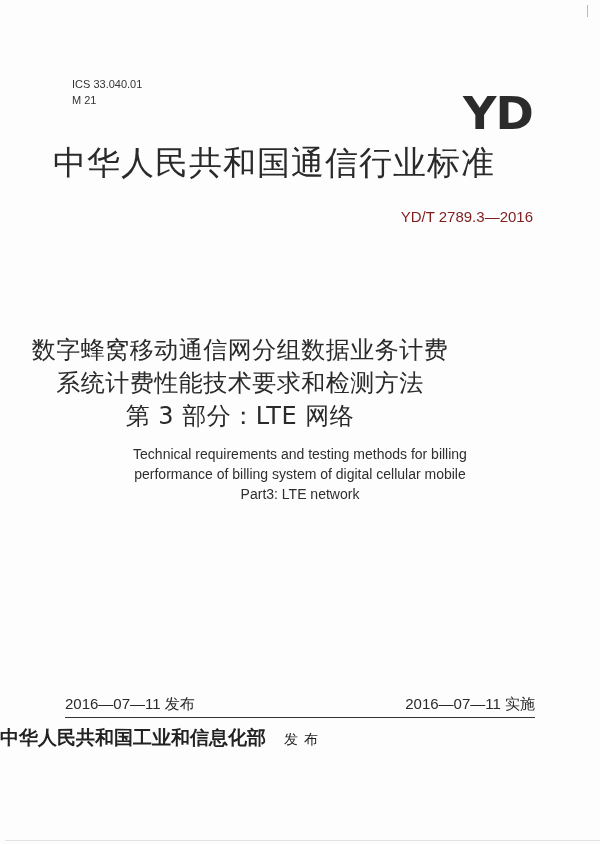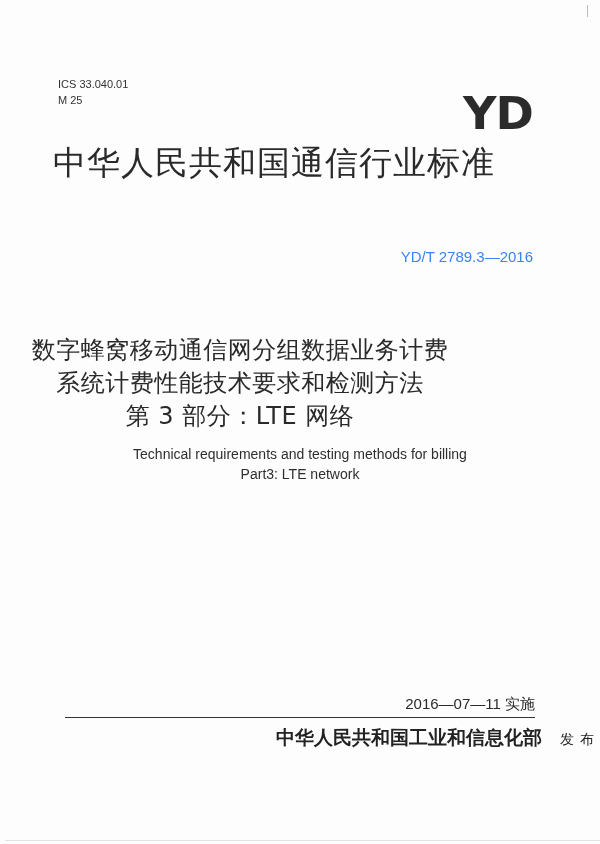--- a/index.html
+++ b/index.html
@@ -1,79 +1,81 @@
 <!DOCTYPE html>
 <html><head>
 <meta charset="utf-8">
 <style>
   html, body { margin: 0; padding: 0; }
   body {
     width: 600px; height: 844px; background: #fdfdfd; position: relative; overflow: hidden;
     font-family: "Liberation Sans", "DejaVu Sans", sans-serif; color: #2a2a2a;
   }
   .abs { position: absolute; }
-  .ics { left: 58px; top: 76px; font-size: 11px; line-height: 16px; color: #333; }
+  .ics { left: 72px; top: 76px; font-size: 11px; line-height: 16px; color: #333; }
   .ics div { white-space: nowrap; }
   .logo {
     left: 463px; top: 92px; font-family: "DejaVu Sans", sans-serif; font-weight: bold;
     font-size: 44px; letter-spacing: -1px; color: #2b2b2b; line-height: 44px;
     transform: scaleX(1.05); transform-origin: left top;
   }
   .std-title {
     left: 0; width: 544px; top: 143px; text-align: center; font-size: 33px;
     letter-spacing: 1px; color: #2a2a2a; font-family: "DejaVu Sans", sans-serif; line-height: 40px;
     padding-left: 4px; box-sizing: border-box;
   }
-  .std-number { right: 67px; top: 208px; font-size: 15px; color: #3b82f6; white-space: nowrap; margin-top: 40px; }
+  .std-number { right: 67px; top: 208px; font-size: 15px; color: #7f1d1d; white-space: nowrap; }
   .title-cn {
     left: 0; width: 480px; top: 334px; text-align: center; font-size: 24px; line-height: 33px;
     font-family: "DejaVu Sans", sans-serif; color: #2a2a2a; letter-spacing: 0.5px;
   }
   .title-en {
     left: 0; width: 600px; top: 444px; text-align: center; font-size: 14px; line-height: 20px; color: #2e2e2e;
   }
   .dates { left: 65px; width: 470px; top: 695px; height: 22px; border-bottom: 1.5px solid #333; }
   .date-left { left: 0; top: 0; font-size: 15px; white-space: nowrap; }
   .date-right { right: 0; top: 0; font-size: 15px; white-space: nowrap; }
   .issuer {
-    left: 0; width: 600px; top: 725px; text-align: right; font-family: "DejaVu Serif", serif;
+    left: 0; width: 600px; top: 725px; text-align: left; font-family: "DejaVu Serif", serif;
     font-weight: bold; font-size: 19px; color: #222; white-space: nowrap;
   }
   .issuer .action { font-weight: normal; font-size: 14px; margin-left: 18px; letter-spacing: 6px; }
   .speck { width: 1px; height: 12px; background: #bbb; right: 12px; top: 5px; }
   .bottom-edge { left: 5px; right: 0; top: 840px; height: 1px; background: #e2e2e2; }
 </style>
 </head>
 <body>
 
 <div class="abs speck"></div>
 
 <div class="abs ics">
   <div>ICS 33.040.01</div>
-  <div>M 25</div>
+  <div>M 21</div>
 </div>
 
 <div class="abs logo">YD</div>
 
 <div class="abs std-title">中华人民共和国通信行业标准</div>
 
 <div class="abs std-number">YD/T 2789.3—2016</div>
 
 <div class="abs title-cn">
   <div>数字蜂窝移动通信网分组数据业务计费</div>
   <div>系统计费性能技术要求和检测方法</div>
   <div>第 3 部分：LTE 网络</div>
 </div>
 
 <div class="abs title-en">
   <div>Technical requirements and testing methods for billing</div>
+  <div>performance of billing system of digital cellular mobile</div>
   <div>Part3: LTE network</div>
 </div>
 
 <div class="abs dates">
+  <span class="abs date-left">2016—07—11 发布</span>
   <span class="abs date-right">2016—07—11 实施</span>
 </div>
 
 <div class="abs issuer">
   <span>中华人民共和国工业和信息化部</span><span class="action">发布</span>
 </div>
 
 <div class="abs bottom-edge"></div>
 
 </body></html>

